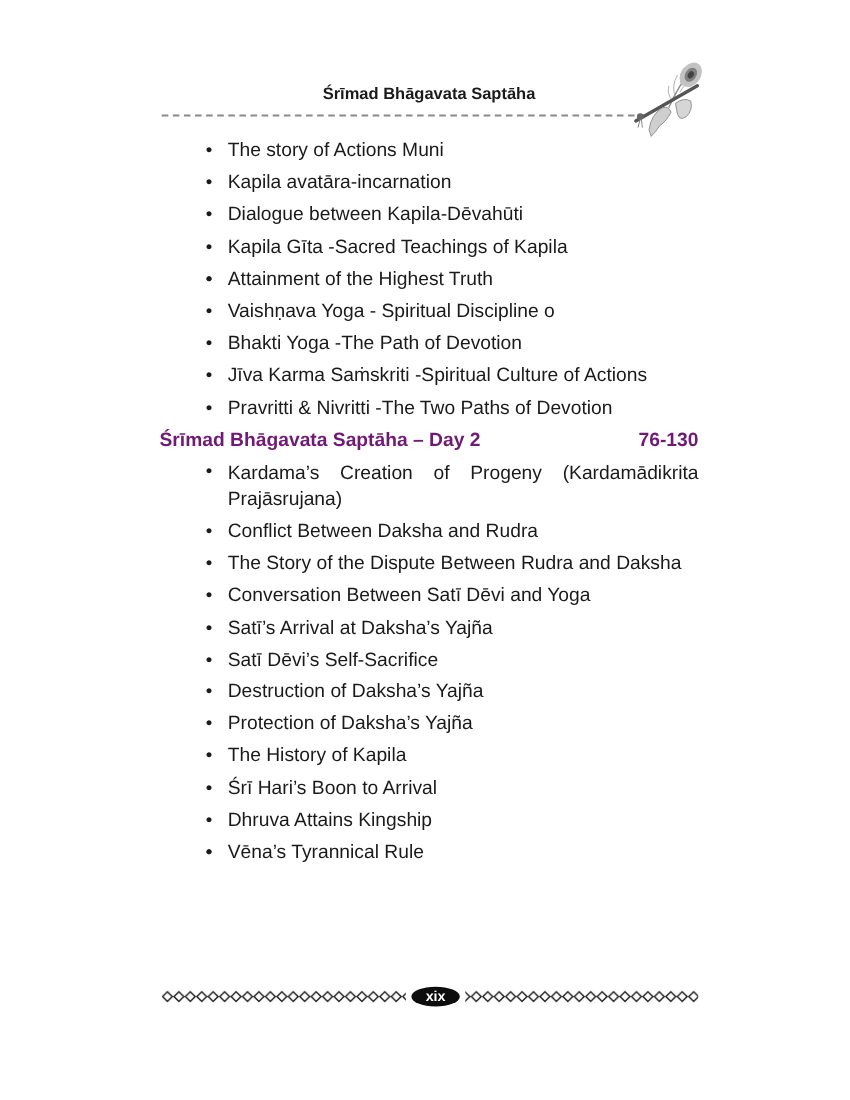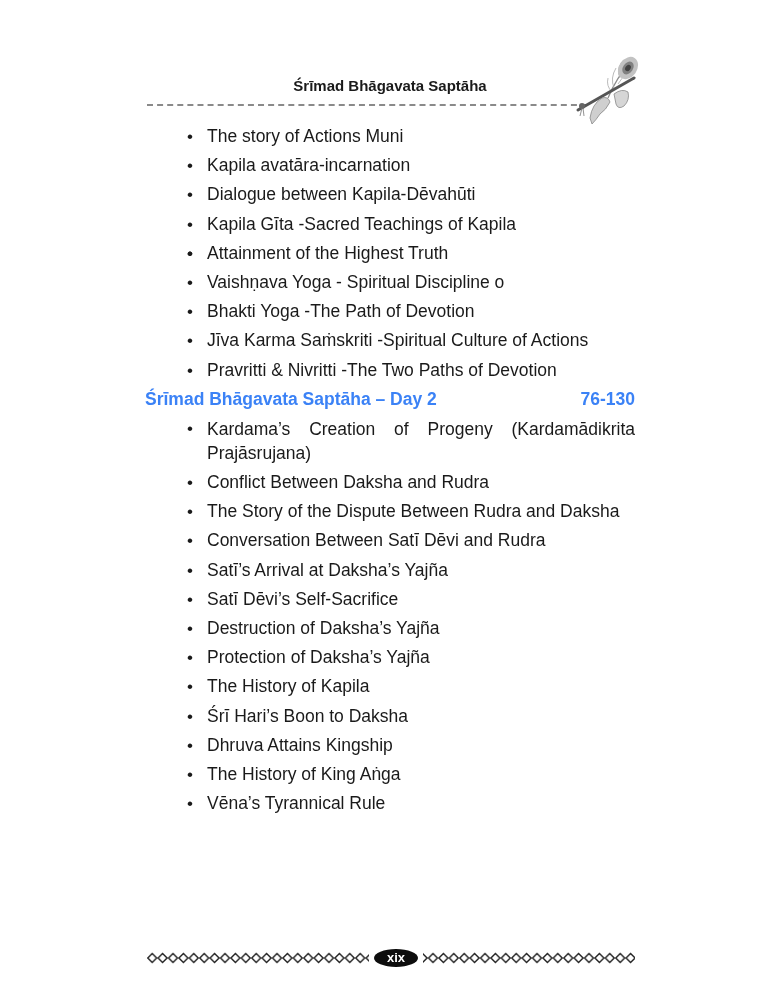--- a/index.html
+++ b/index.html
@@ -80,26 +80,26 @@
       display: block;
       text-align: justify;
       text-align-last: justify;
     }
     .section-row {
       display: flex;
       justify-content: space-between;
       font-weight: bold;
       font-size: 17.5px;
       line-height: 29.2px;
-      color: #3b82f6;
+      color: #701a75;
     }
     .footer {
       position: absolute;
       left: 147px;
-      top: 947px;
+      top: 895px;
       width: 488px;
       height: 22px;
     }
     .footer svg { display: block; }
     .page-number {
       position: absolute;
       left: 227px;
       top: 2px;
       width: 44px;
       height: 18px;
@@ -162,29 +162,29 @@
     </div>
 
     <ul class="bullets">
       <li class="justify">
         <span class="bullet" style="top:3px;">•</span>
         <span class="first-line">Kardama’s Creation of Progeny (Kardamādikrita</span>
         <span>Prajāsrujana)</span>
       </li>
       <li><span class="bullet">•</span><span>Conflict Between Daksha and Rudra</span></li>
       <li><span class="bullet">•</span><span>The Story of the Dispute Between Rudra and Daksha</span></li>
-      <li><span class="bullet">•</span><span>Conversation Between Satī Dēvi and Rudra</span></li>
+      <li><span class="bullet">•</span><span>Conversation Between Satī Dēvi and Yoga</span></li>
       <li><span class="bullet">•</span><span>Satī’s Arrival at Daksha’s Yajña</span></li>
       <li><span class="bullet">•</span><span>Satī Dēvi’s Self-Sacrifice</span></li>
       <li><span class="bullet">•</span><span>Destruction of Daksha’s Yajña</span></li>
       <li><span class="bullet">•</span><span>Protection of Daksha’s Yajña</span></li>
       <li><span class="bullet">•</span><span>The History of Kapila</span></li>
-      <li><span class="bullet">•</span><span>Śrī Hari’s Boon to Daksha</span></li>
+      <li><span class="bullet">•</span><span>Śrī Hari’s Boon to Arrival</span></li>
       <li><span class="bullet">•</span><span>Dhruva Attains Kingship</span></li>
-      <li><span class="bullet">•</span><span>The History of King Aṅga</span></li>
+      <li><span class="bullet">•</span></li>
       <li><span class="bullet">•</span><span>Vēna’s Tyrannical Rule</span></li>
     </ul>
   </div>
 
   <div class="footer">
     <svg width="488" height="22" viewBox="0 0 488 22">
       <defs>
         <pattern id="diamonds" x="0" y="0" width="10.4" height="22" patternUnits="userSpaceOnUse">
           <path d="M0.8 11 L5.2 6.6 L9.6 11 L5.2 15.4 Z" fill="none" stroke="#222" stroke-width="1.4"></path>
         </pattern>

